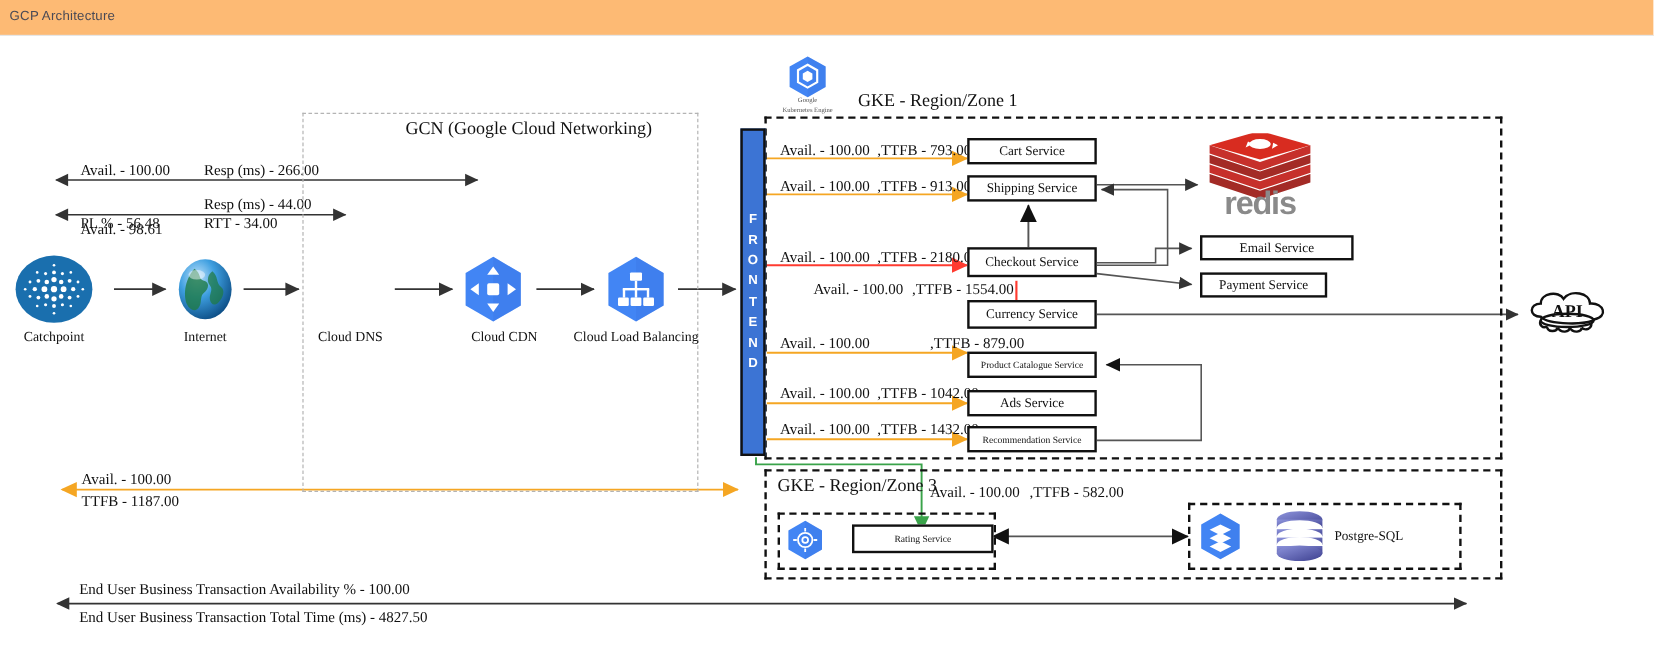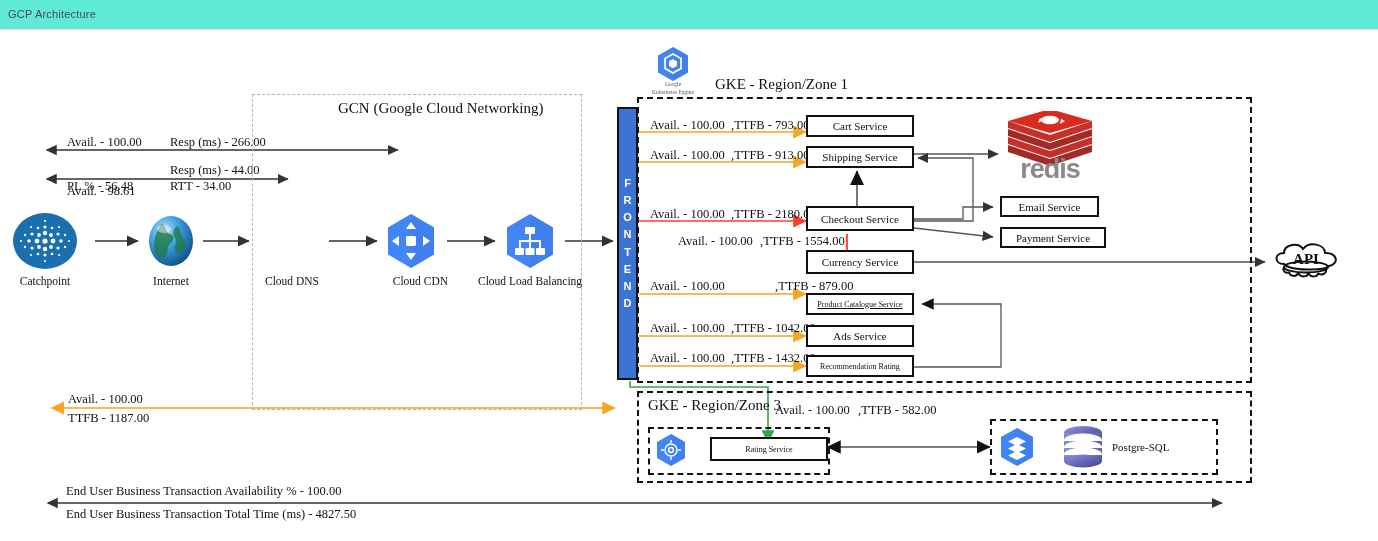--- a/index.html
+++ b/index.html
@@ -1,21 +1,21 @@
 <!DOCTYPE html>
 <html><head>
 <meta charset="utf-8">
 <style>
   html,body{margin:0;padding:0;background:#ffffff;}
   body{width:1378px;height:541px;position:relative;overflow:hidden;
        font-family:"Liberation Serif",serif;color:#000;}
 
   
   #topbar{position:absolute;left:0;top:0;width:1378px;height:29px;
-          background:#5eead4;border-bottom:1px solid #e6e6e6;}
+          background:#fdba74;border-bottom:1px solid #e6e6e6;}
   #topbar .title{position:absolute;left:8px;top:8px;font-family:"Liberation Sans",sans-serif;
           font-size:11px;color:#4a4a55;letter-spacing:.2px;}
 
   
   #canvas{position:absolute;left:0;top:29px;width:1378px;height:512px;}
 
   
   .lbl{position:absolute;font-family:"Liberation Serif",serif;font-size:12.5px;
        color:#111;white-space:nowrap;line-height:1.15;}
   .lbl.big{font-size:15px;}
@@ -290,33 +290,33 @@
   </div>
 
   <div class="svc" style="left:806px;top:177px;width:108px;height:25px;font-size:11px;">
     <span>Checkout Service</span>
   </div>
 
   <div class="svc" style="left:806px;top:221px;width:108px;height:24px;font-size:11px;">
     <span>Currency Service</span>
   </div>
 
-  <div class="svc" style="left:806px;top:264px;width:108px;height:22px;font-size:8px;text-decoration:underline;">
+  <div class="svc" style="left:806px;top:264px;width:108px;height:22px;font-size:8px;">
     <span>Product Catalogue Service</span>
   </div>
 
   <div class="svc" style="left:806px;top:296px;width:108px;height:22px;font-size:11px;">
     <span>Ads Service</span>
   </div>
 
   <div class="svc" style="left:806px;top:326px;width:108px;height:22px;font-size:8px;">
-    <span>Recommendation Rating</span>
-  </div>
-
-  <div class="svc" style="left:1000px;top:167px;width:99px;height:21px;font-size:11px;">
+    <span>Recommendation Service</span>
+  </div>
+
+  <div class="svc" style="left:1000px;top:167px;width:128px;height:21px;font-size:11px;">
     <span>Email Service</span>
   </div>
 
   <div class="svc" style="left:1000px;top:198px;width:106px;height:21px;font-size:11px;">
     <span>Payment Service</span>
   </div>
 
   <div class="icon" style="left:1000px;top:82px;width:100px;height:62px;">
     <svg width="100" height="62" viewBox="0 0 100 62">
       <g>

